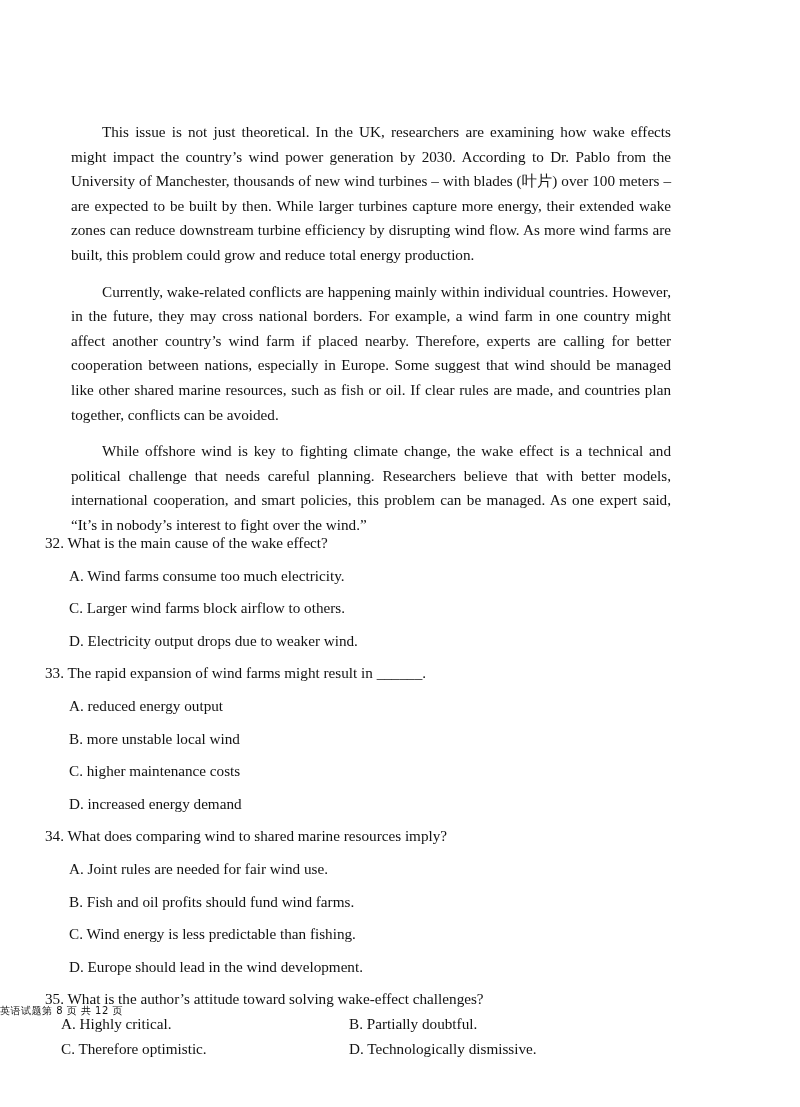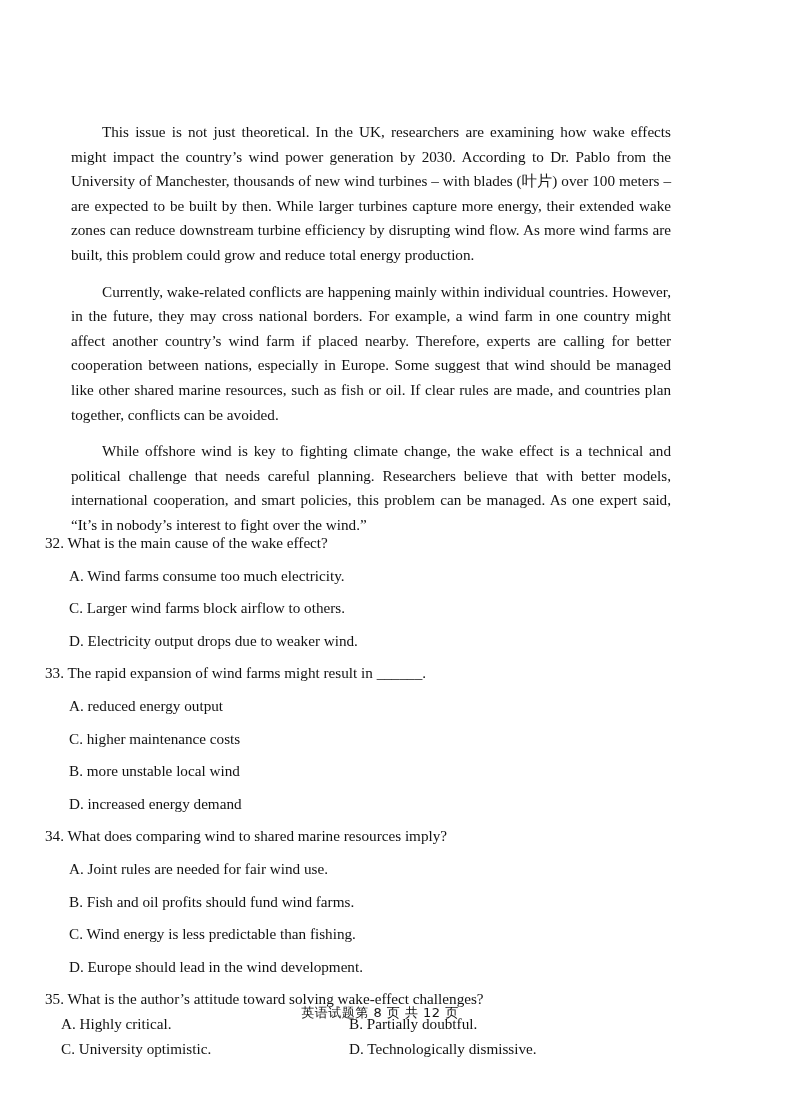--- a/index.html
+++ b/index.html
@@ -15,21 +15,21 @@
       text-indent: 31px;
     }
     .questions { position: absolute; left: 45px; top: 531px; width: 640px; }
     .q { margin: 0; line-height: 24.6px; }
     .stem { margin: 0; }
     .opt { margin: 8px; padding-left: 16px; }
     .opt-row { display: flex; padding-left: 16px; align-items: flex-end; }
     .opt-row .cell { width: 288px; }
     .footer {
       position: absolute; left: 0; width: 760px; top: 1004px;
-      text-align: center; font-size: 13px;
+      font-size: 10px;
       font-family: "DejaVu Sans", "Liberation Sans", sans-serif;
       letter-spacing: 0.5px;
     }
   </style>
 </head>
 <body>
 
 <div class="passage">
   <p class="para">This issue is not just theoretical. In the UK, researchers are examining how wake effects might impact the country’s wind power generation by 2030. According to Dr. Pablo from the University of Manchester, thousands of new wind turbines – with blades (叶片) over 100 meters – are expected to be built by then. While larger turbines capture more energy, their extended wake zones can reduce downstream turbine efficiency by disrupting wind flow. As more wind farms are built, this problem could grow and reduce total energy production.</p>
   <p class="para">Currently, wake-related conflicts are happening mainly within individual countries. However, in the future, they may cross national borders. For example, a wind farm in one country might affect another country’s wind farm if placed nearby. Therefore, experts are calling for better cooperation between nations, especially in Europe. Some suggest that wind should be managed like other shared marine resources, such as fish or oil. If clear rules are made, and countries plan together, conflicts can be avoided.</p>
@@ -39,37 +39,37 @@
 <div class="questions">
   <div class="q">
     <p class="stem">32. What is the main cause of the wake effect?</p>
     <p class="opt">A. Wind farms consume too much electricity.</p>
     <p class="opt">C. Larger wind farms block airflow to others.</p>
     <p class="opt">D. Electricity output drops due to weaker wind.</p>
   </div>
   <div class="q">
     <p class="stem">33. The rapid expansion of wind farms might result in ______.</p>
     <p class="opt">A. reduced energy output</p>
+    <p class="opt">B. more unstable local wind</p>
     <p class="opt">C. higher maintenance costs</p>
-    <p class="opt">B. more unstable local wind</p>
     <p class="opt">D. increased energy demand</p>
   </div>
   <div class="q">
     <p class="stem">34. What does comparing wind to shared marine resources imply?</p>
     <p class="opt">A. Joint rules are needed for fair wind use.</p>
     <p class="opt">B. Fish and oil profits should fund wind farms.</p>
     <p class="opt">C. Wind energy is less predictable than fishing.</p>
     <p class="opt">D. Europe should lead in the wind development.</p>
   </div>
   <div class="q">
     <p class="stem">35. What is the author’s attitude toward solving wake-effect challenges?</p>
     <div class="opt-row">
       <span class="cell">A. Highly critical.</span>
       <span class="cell">B. Partially doubtful.</span>
     </div>
     <div class="opt-row">
-      <span class="cell">C. University optimistic.</span>
+      <span class="cell">C. Therefore optimistic.</span>
       <span class="cell">D. Technologically dismissive.</span>
     </div>
   </div>
 </div>
 
 <div class="footer">英语试题第 8 页 共 12 页</div>
 
 </body></html>

